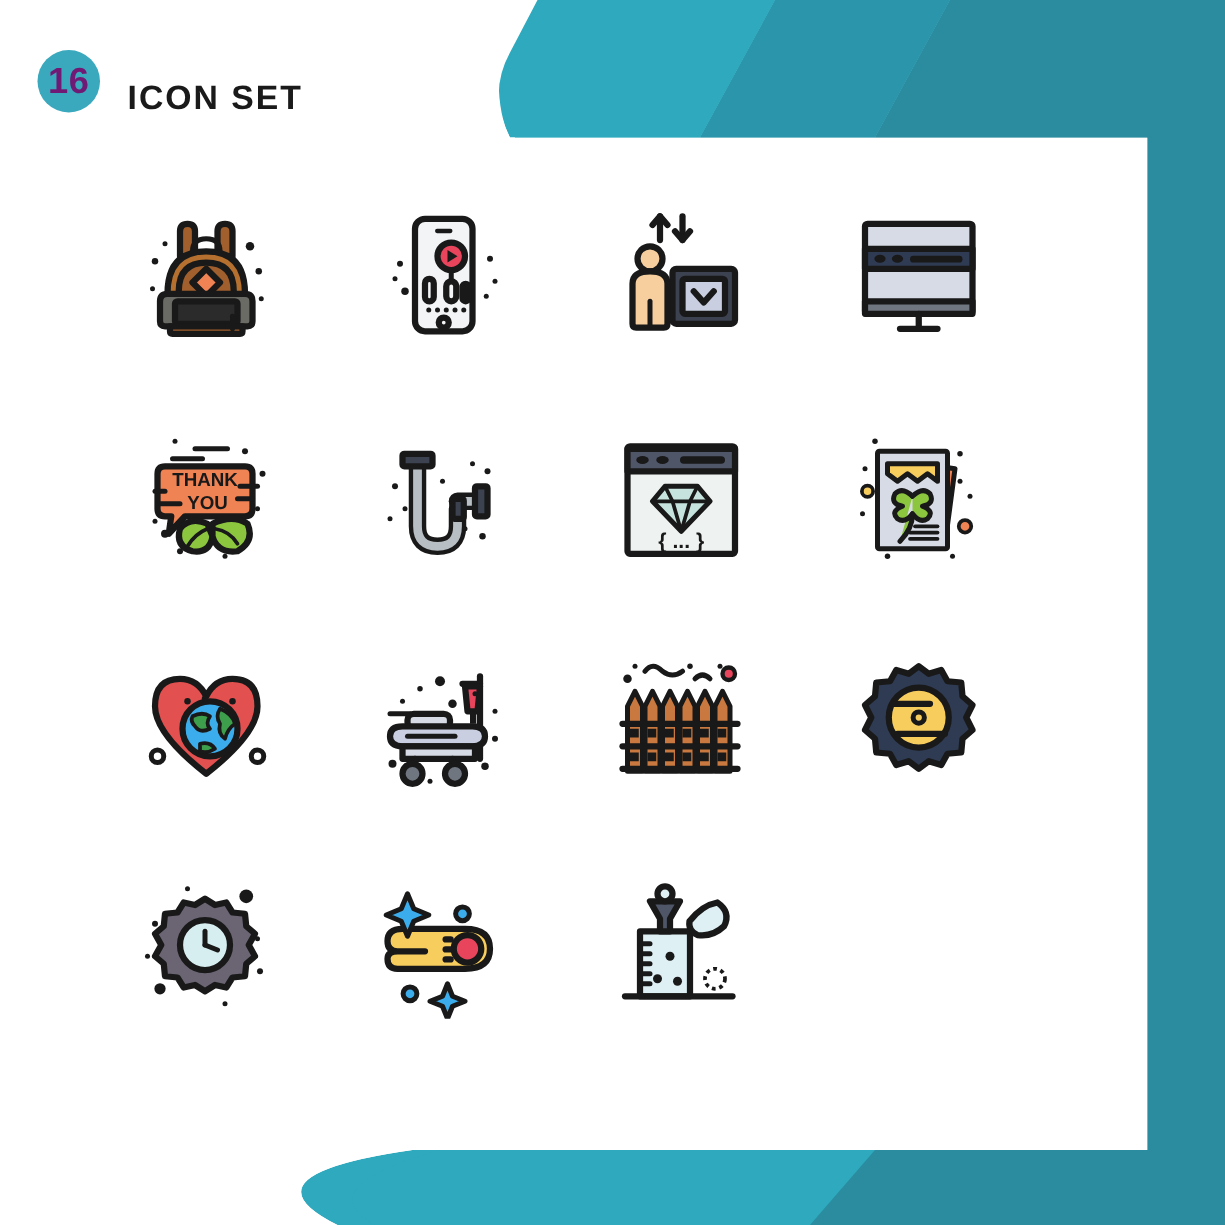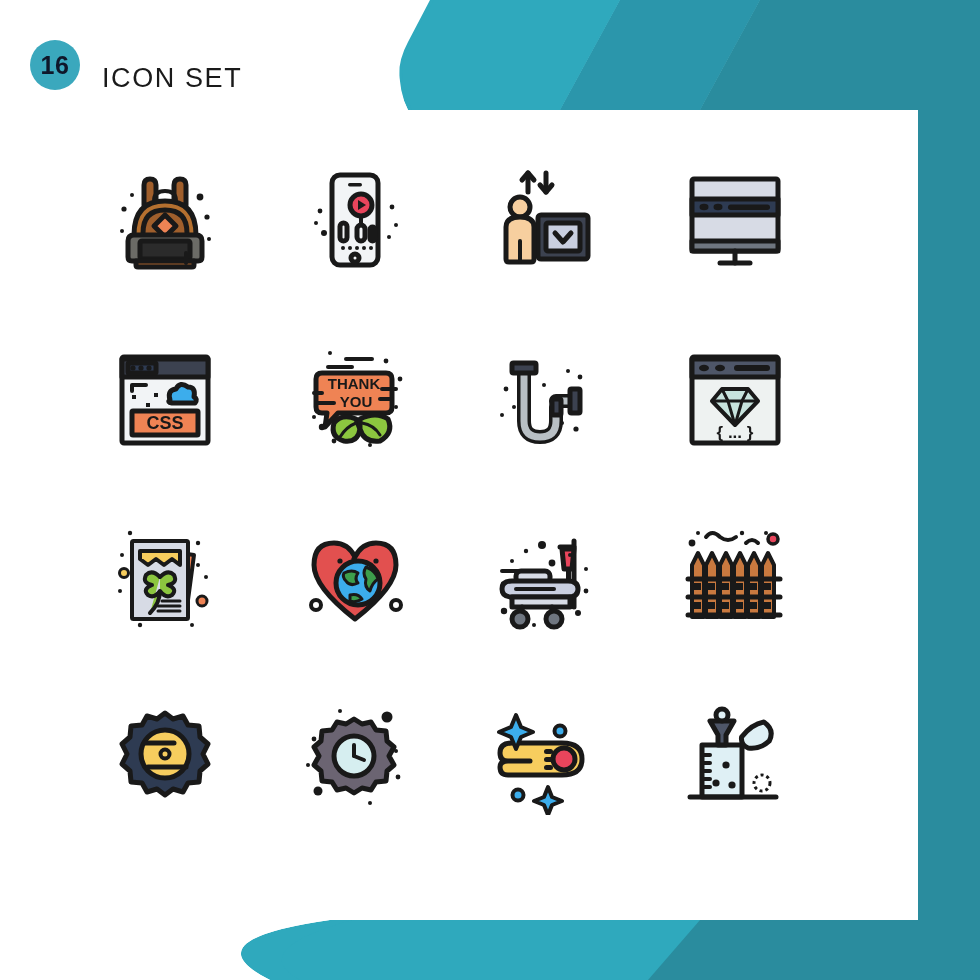--- a/index.html
+++ b/index.html
@@ -32,34 +32,34 @@
     display: flex;
     align-items: center;
     gap: 22px;
     z-index: 5;
   }
   .count-badge {
     width: 50px;
     height: 50px;
     border-radius: 50%;
     background: #3aa8bd;
-    color: #0f172a;
-    font-size: 25px;
+    color: #701a75;
+    font-size: 29px;
     font-weight: bold;
     display: flex;
     align-items: center;
     justify-content: center;
     letter-spacing: 0.5px;
   }
   .header-title {
     font-size: 27px;
     letter-spacing: 1.6px;
     color: #1a1a1a;
     text-transform: uppercase;
-    font-weight: 400;
+    font-weight: 700;
     margin-top: 27px;
   }
 
   
   .grid {
     position: absolute;
     left: 110px;
     top: 130px;
     width: 760px;
     display: grid;
@@ -197,41 +197,20 @@
           <path d="M40 98 L70 98" stroke-width="5"></path>
         </g>
         <g fill="#191919">
           <ellipse cx="24" cy="42" rx="4.5" ry="3.2"></ellipse>
           <ellipse cx="38" cy="42" rx="4.5" ry="3.2"></ellipse>
           <rect x="48" y="39.5" width="42" height="5.5" rx="2.7"></rect>
         </g>
       </svg>
     </div>
 
-    <div class="cell">
-      <svg width="110" height="110" viewBox="0 0 110 110" xmlns="http://www.w3.org/2000/svg">
-        <g fill="none" stroke="#191919" stroke-width="5" stroke-linejoin="round" stroke-linecap="round">
-          <rect x="12" y="12" width="86" height="86" rx="2" fill="#f2f4f6"></rect>
-          <path d="M12 14 L98 14 L98 32 L12 32 Z" fill="#3c4250"></path>
-          <rect x="18" y="18" width="28" height="10" rx="1" fill="#2e3b52"></rect>
-          <path d="M22 46 L22 40 L36 40" stroke-width="4"></path>
-          <path d="M60 55 Q57 45 66 44 Q70 36 78 42 Q86 42 84 52 Q88 54 85 58 L62 58 Q57 57 60 55 Z" fill="#3cadec"></path>
-          <rect x="22" y="66" width="66" height="24" rx="1" fill="#ef8354"></rect>
-        </g>
-        <g fill="#191919">
-          <circle cx="23" cy="23" r="2.6"></circle>
-            <circle cx="31" cy="23" r="2.6"></circle>
-            <circle cx="39" cy="23" r="2.6"></circle>
-          <rect x="22" y="50" width="4" height="4"></rect>
-            <rect x="44" y="48" width="4" height="4"></rect>
-          <rect x="36" y="58" width="4" height="4"></rect>
-        </g>
-        <text x="55" y="84" font-family="&quot;Liberation Sans&quot;, sans-serif" font-size="18" font-weight="bold" fill="#191919" text-anchor="middle">CSS</text>
-      </svg>
-    </div>
 
     <div class="cell">
       <svg width="110" height="110" viewBox="0 0 110 110" xmlns="http://www.w3.org/2000/svg">
         <g fill="none" stroke="#191919" stroke-width="5" stroke-linejoin="round" stroke-linecap="round">
           <path d="M22 28 Q16 28 16 34 L16 62 Q16 68 22 68 L27 68 L25 82 L38 68 L86 68 Q92 68 92 62 L92 34 Q92 28 86 28 Z" fill="#ef8354"></path>
           <path d="M56 74 Q42 68 34 78 Q30 92 44 96 Q58 98 60 84 Z" fill="#8cc63f"></path>
           <path d="M60 74 Q76 66 88 74 Q94 88 80 96 Q64 98 60 84 Z" fill="#8cc63f"></path>
           <path d="M40 92 Q46 82 56 78" stroke-width="3"></path>
           <path d="M80 90 Q74 80 62 78" stroke-width="3"></path>
         </g>

